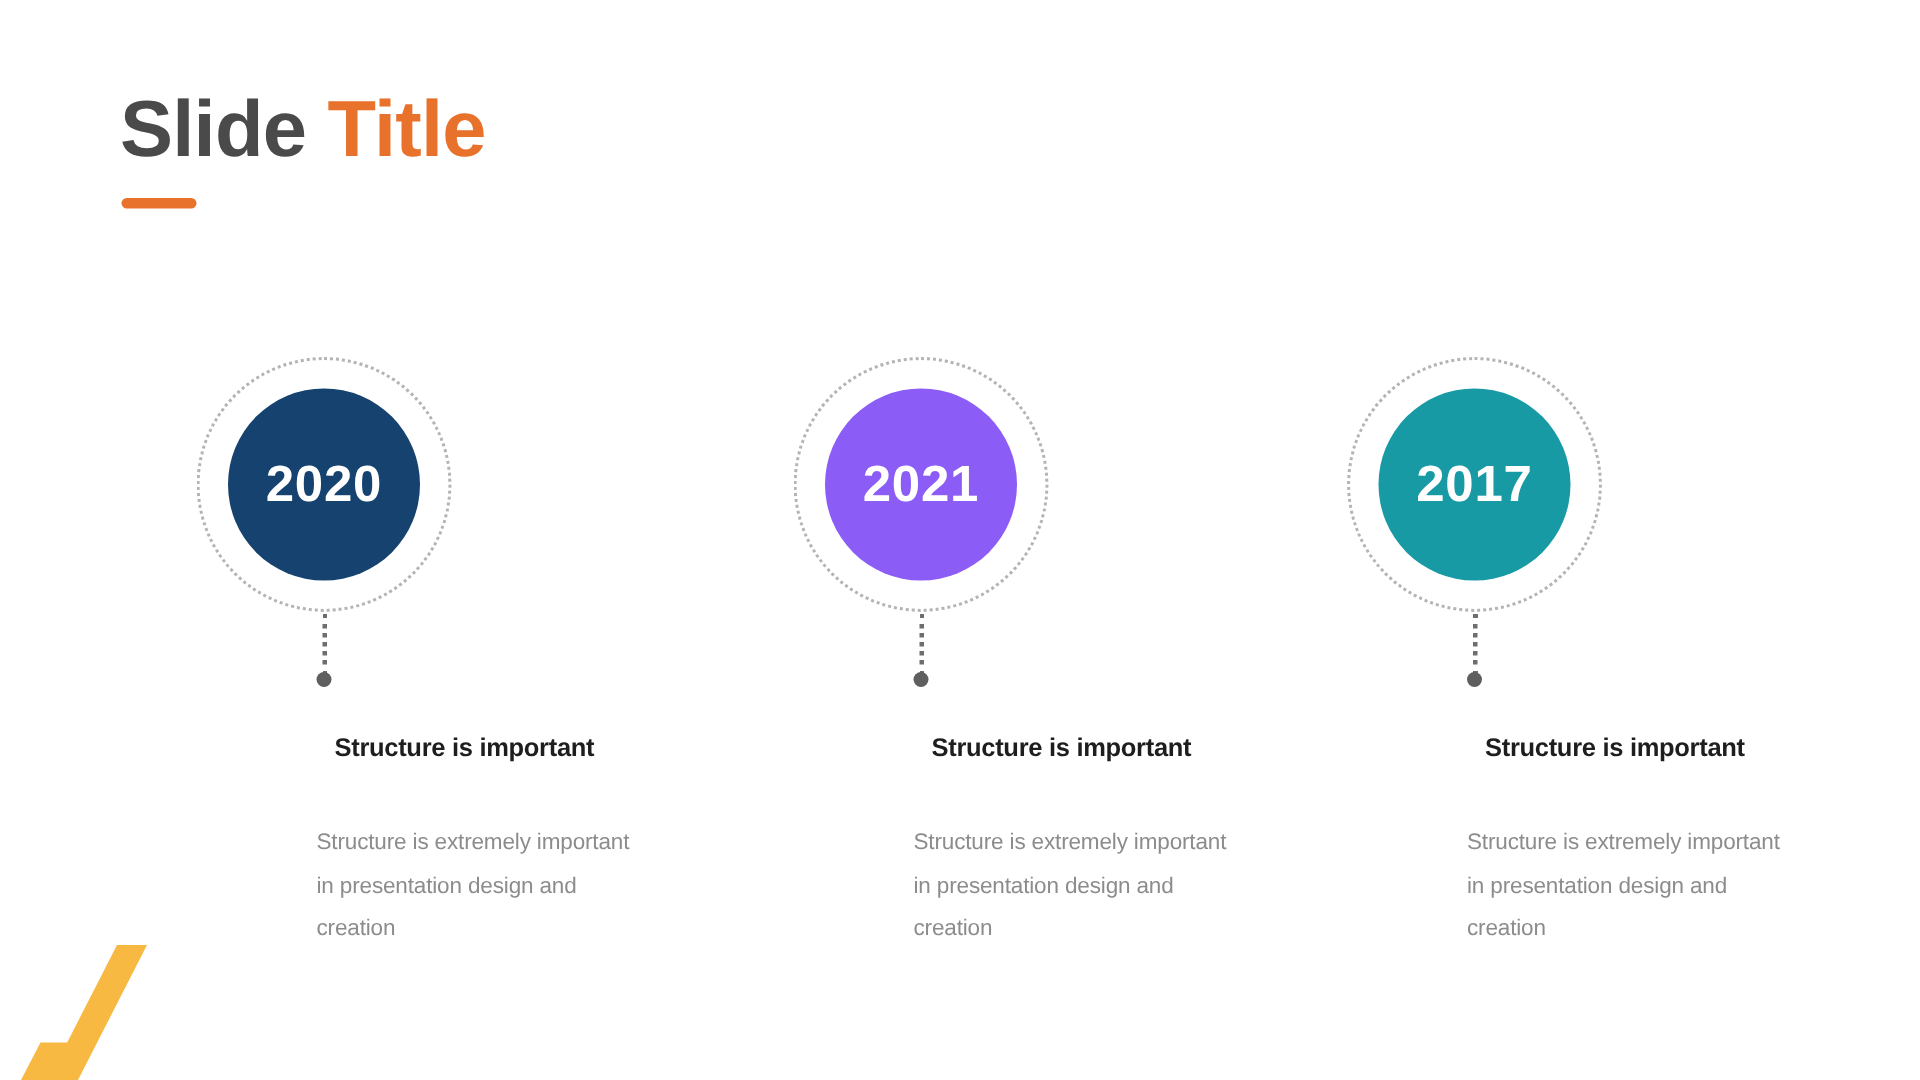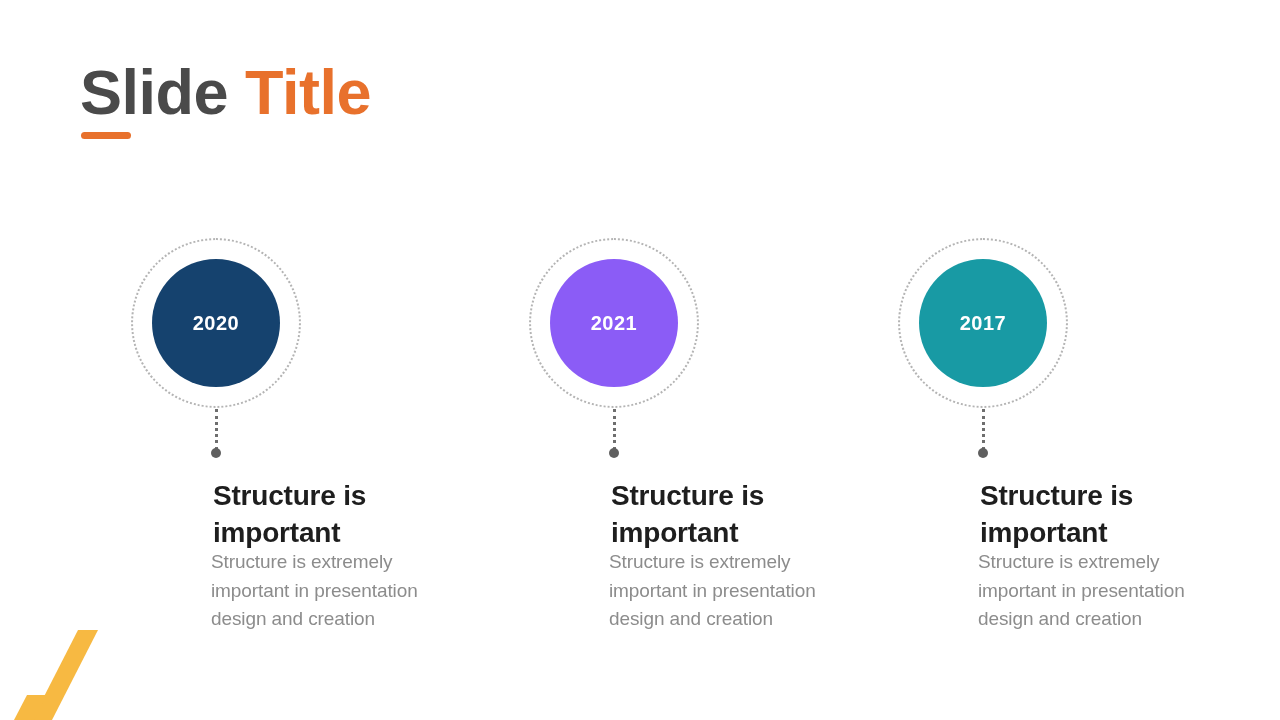--- a/index.html
+++ b/index.html
@@ -24,21 +24,21 @@
     overflow: hidden;
   }
 
   
   .title-block {
     position: absolute;
     left: 80px;
     top: 58px;
   }
   .slide-title {
-    font-size: 63px;
+    font-size: 53px;
     font-weight: bold;
     line-height: 1.08;
     letter-spacing: -0.5px;
     white-space: nowrap;
     margin: 0;
   }
   .slide-title .t-primary { color: #4a4a4a; }
   .slide-title .t-accent  { color: #e8712c; }
   .title-rule {
     position: absolute;
@@ -83,21 +83,21 @@
     position: absolute;
     left: 131px;
     top: 259px;
     width: 128px;
     height: 128px;
     border-radius: 50%;
     display: flex;
     align-items: center;
     justify-content: center;
     color: #ffffff;
-    font-size: 20px;
+    font-size: 34px;
     font-weight: bold;
     letter-spacing: 0.5px;
   }
   .c-navy  { background: #15426e; }
   .c-orange{ background: #8b5cf6; }
   .c-teal  { background: #189aa4; }
 
   
   .connector {
     position: absolute;
@@ -116,34 +116,34 @@
     border-radius: 50%;
     background: #5f5f5f;
   }
 
   
   .col-heading {
     position: absolute;
     left: 190px;
     top: 476px;
     width: 200px;
-    margin: 2px;
-    font-size: 28px;
+    margin: 12px;
+    font-size: 17px;
     font-weight: bold;
     line-height: 1.32;
     color: #1e1e1e;
     letter-spacing: -0.2px;
   }
   .col-body {
     position: absolute;
     left: 190px;
     top: 548px;
     width: 215px;
     margin: 0;
-    font-size: 19px;
+    font-size: 15px;
     line-height: 28.5px;
     color: #8c8c8c;
     letter-spacing: -0.1px;
   }
 
   
   .deco {
     position: absolute;
     left: 0;
     bottom: 0;

